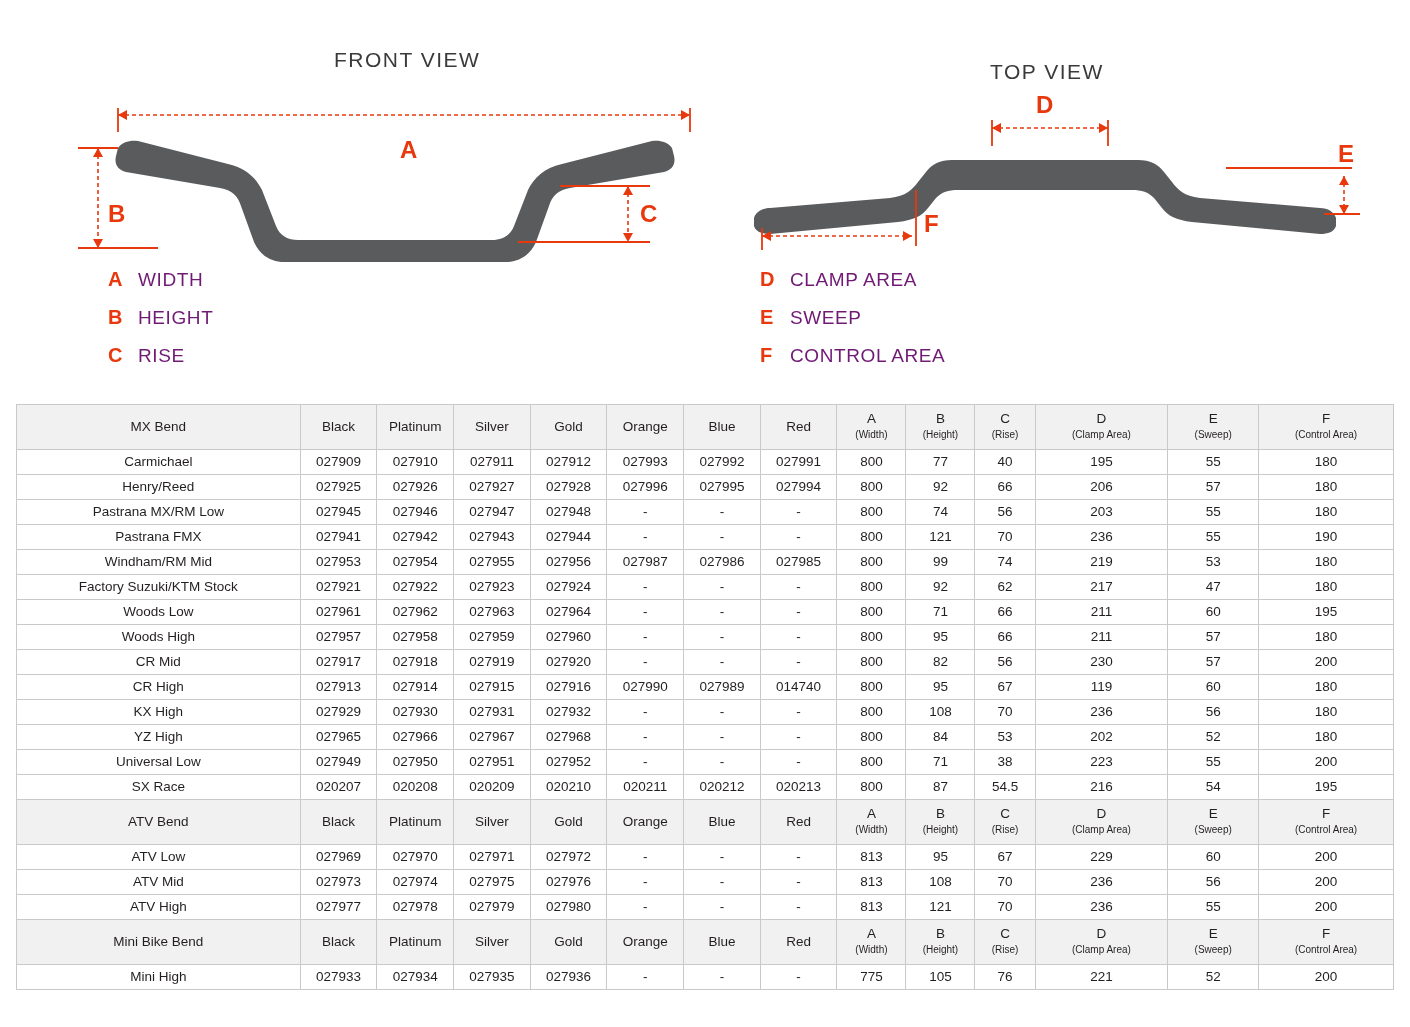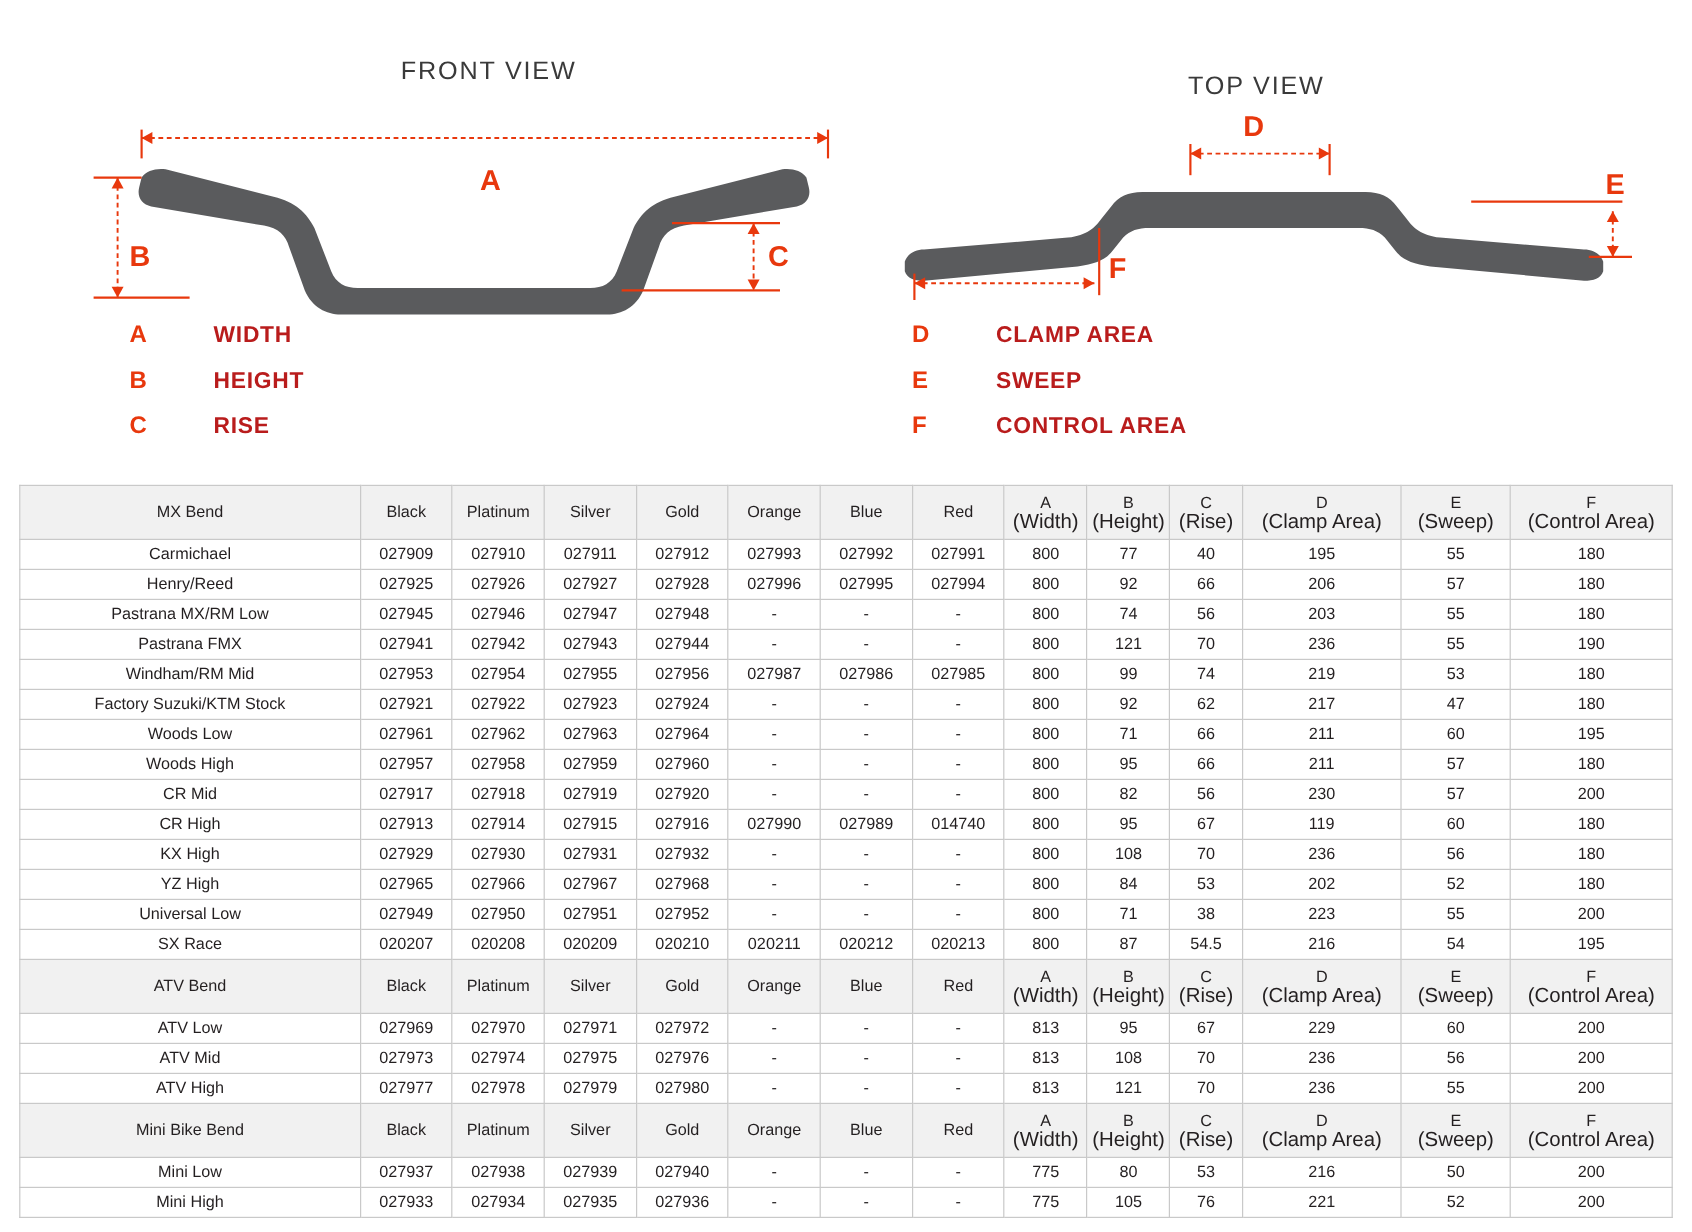--- a/index.html
+++ b/index.html
@@ -49,23 +49,22 @@
     align-items: baseline;
     height: 38px;
   }
   .legend .key {
     color: #e8380d;
     font-weight: 700;
     width: 30px;
     font-size: 20px;
   }
   .legend .lbl {
-    color: #b91c1c;
-    font-weight: 700;
-    margin-left: 40px;
+    color: #701a75;
+    font-weight: 400;
   }
   #legend-left  { left: 108px; top: 268px; }
   #legend-right { left: 760px; top: 268px; }
 
   
   .table-wrap {
     position: absolute;
     left: 16px;
     top: 404px;
     width: 1378px;
@@ -87,21 +86,21 @@
   }
   table.specs tr.header td {
     background: #f1f1f1;
     height: 44px;
     line-height: 16px;
     vertical-align: middle;
     font-size: 13.5px;
   }
   table.specs tr.header td .sub {
     display: block;
-    font-size: 17px;
+    font-size: 10px;
   }
   td.name { width: 258px; }
   td.c-code { width: 69px; }
   td.c-A { width: 62px; }
   td.c-B { width: 62px; }
   td.c-C { width: 54px; }
   td.c-D { width: 120px; }
   td.c-E { width: 82px; }
   td.c-F { width: 122px; }
 </style>
@@ -514,36 +513,20 @@
             <td class="c-code">Blue</td>
             <td class="c-code">Red</td>
             <td class="c-A"><span>A</span><span class="sub">(Width)</span></td>
             <td class="c-B"><span>B</span><span class="sub">(Height)</span></td>
             <td class="c-C"><span>C</span><span class="sub">(Rise)</span></td>
             <td class="c-D"><span>D</span><span class="sub">(Clamp Area)</span></td>
             <td class="c-E"><span>E</span><span class="sub">(Sweep)</span></td>
             <td class="c-F"><span>F</span><span class="sub">(Control Area)</span></td>
           </tr>
           <tr>
-            <td class="name">Mini Low</td>
-            <td class="c-code">027937</td>
-            <td class="c-code">027938</td>
-            <td class="c-code">027939</td>
-            <td class="c-code">027940</td>
-            <td class="c-code">-</td>
-            <td class="c-code">-</td>
-            <td class="c-code">-</td>
-            <td class="c-A">775</td>
-            <td class="c-B">80</td>
-            <td class="c-C">53</td>
-            <td class="c-D">216</td>
-            <td class="c-E">50</td>
-            <td class="c-F">200</td>
-          </tr>
-          <tr>
             <td class="name">Mini High</td>
             <td class="c-code">027933</td>
             <td class="c-code">027934</td>
             <td class="c-code">027935</td>
             <td class="c-code">027936</td>
             <td class="c-code">-</td>
             <td class="c-code">-</td>
             <td class="c-code">-</td>
             <td class="c-A">775</td>
             <td class="c-B">105</td>

